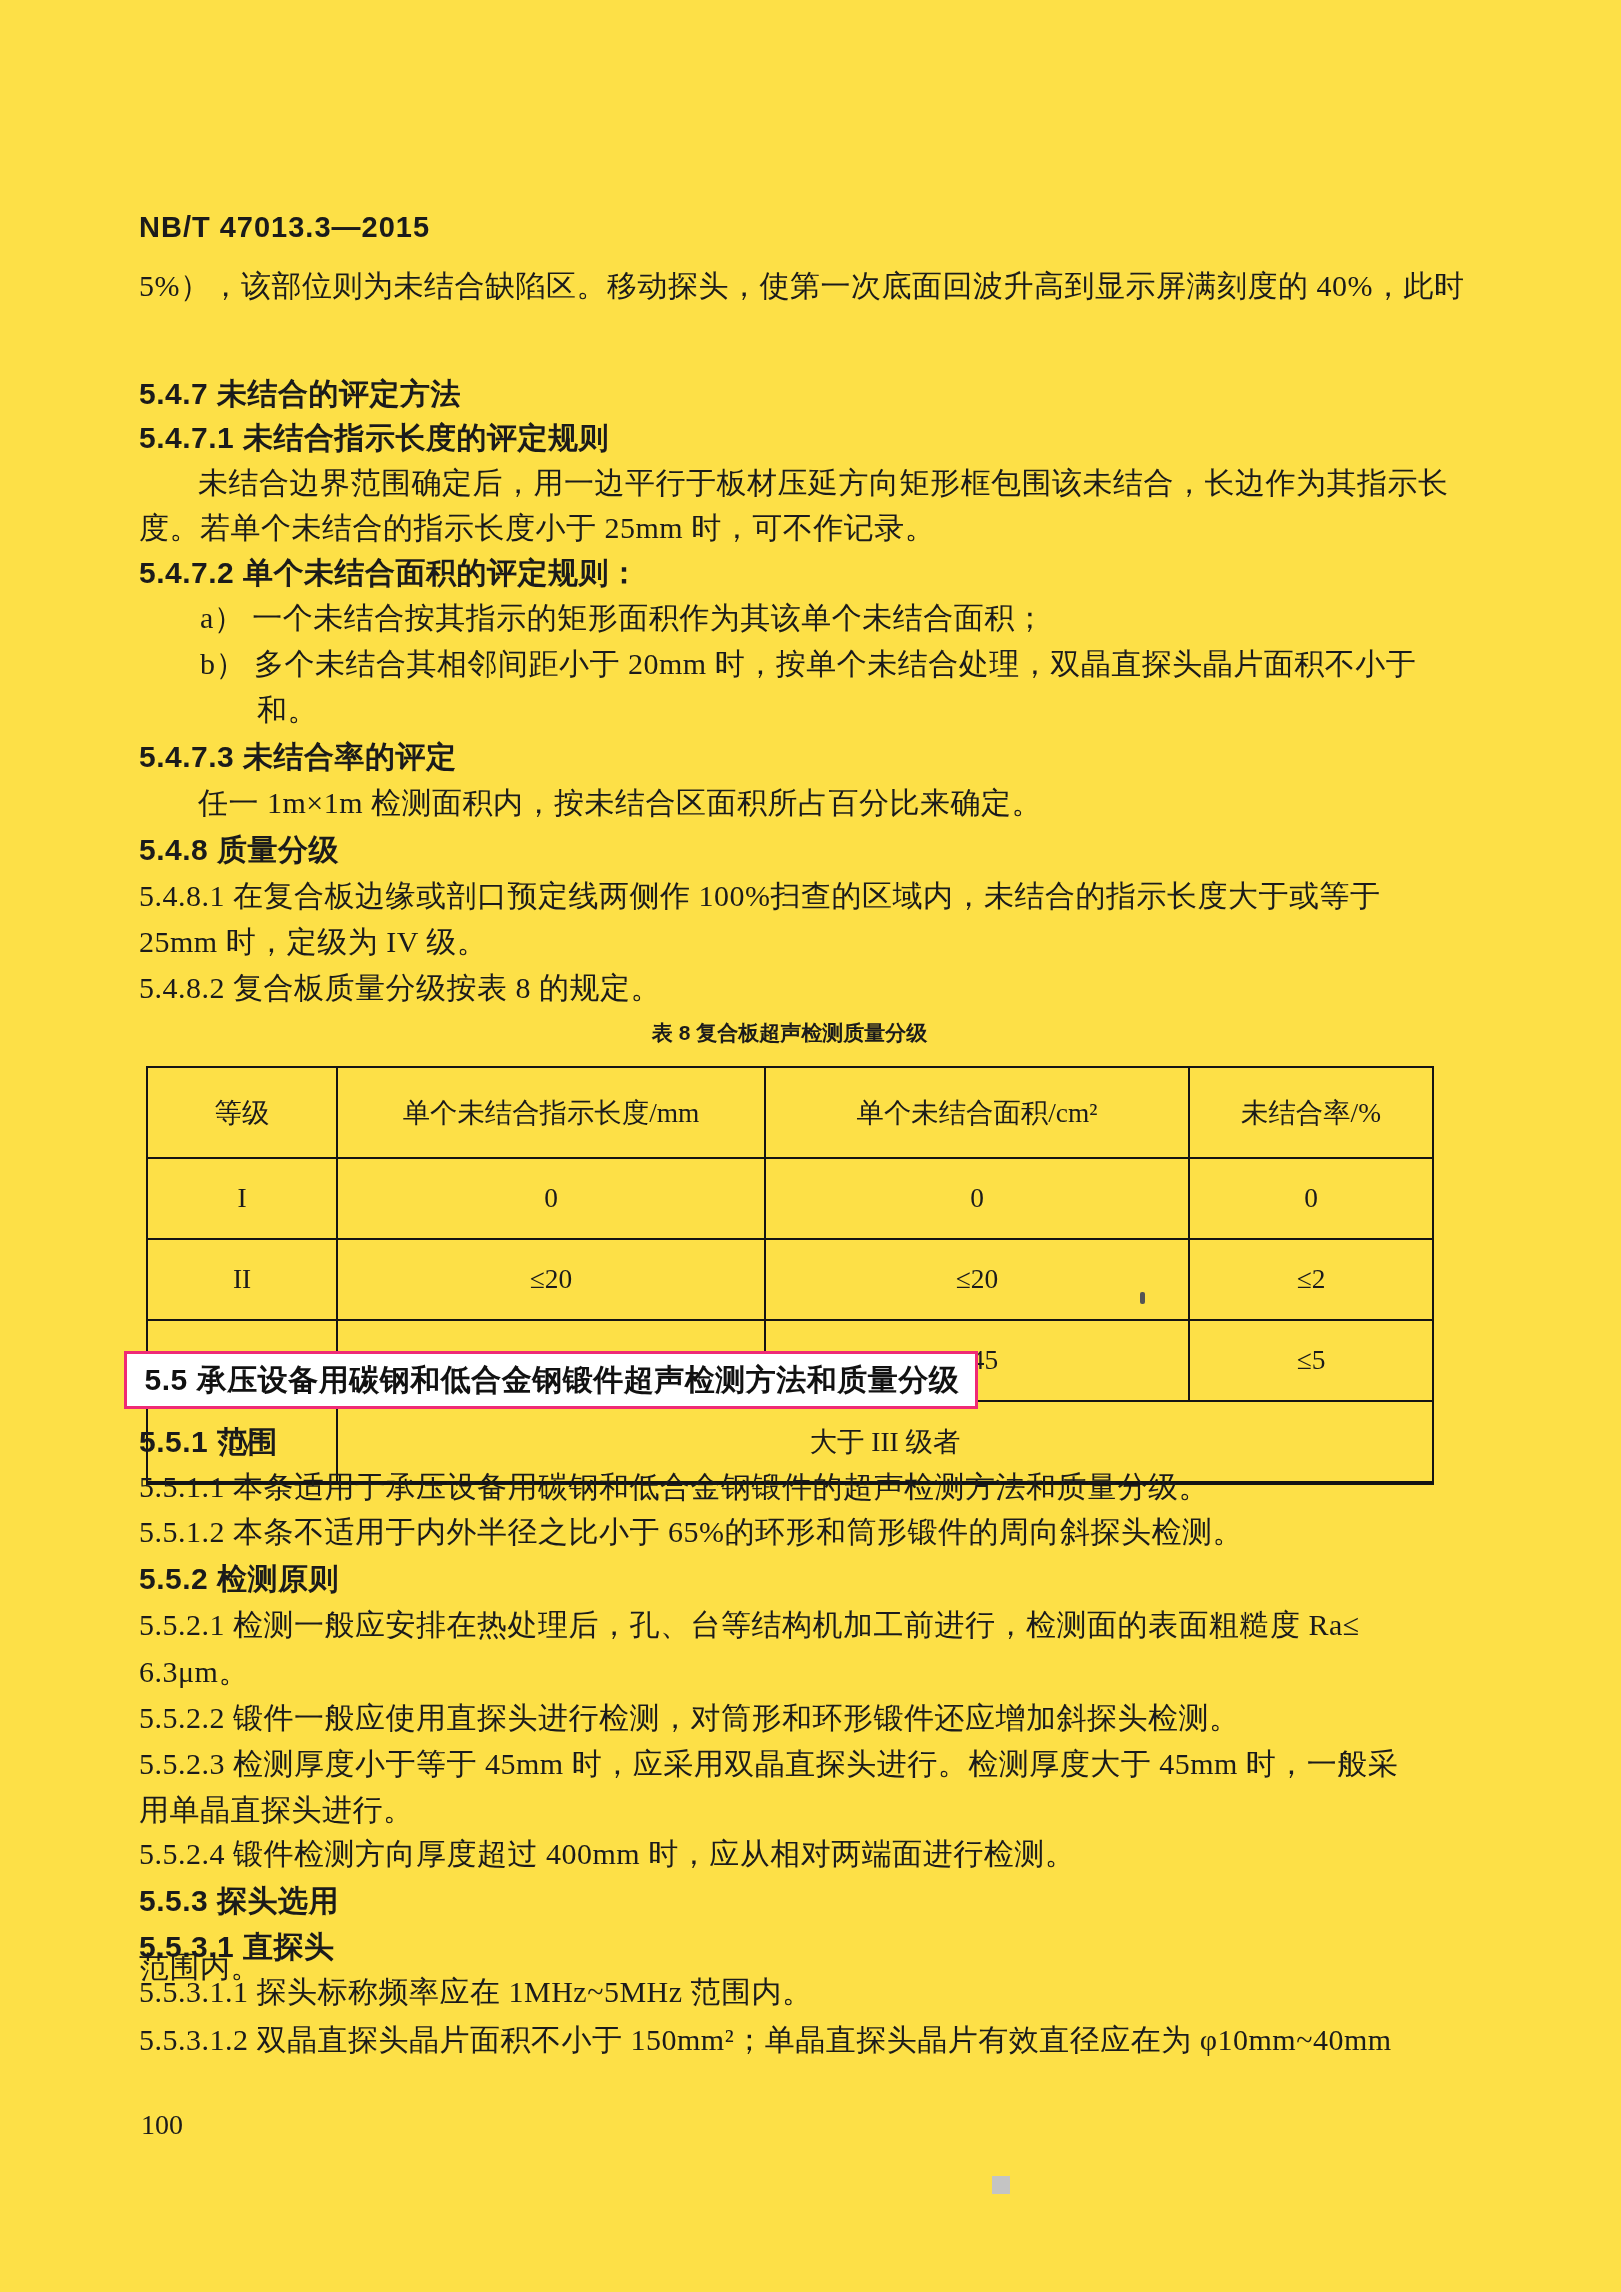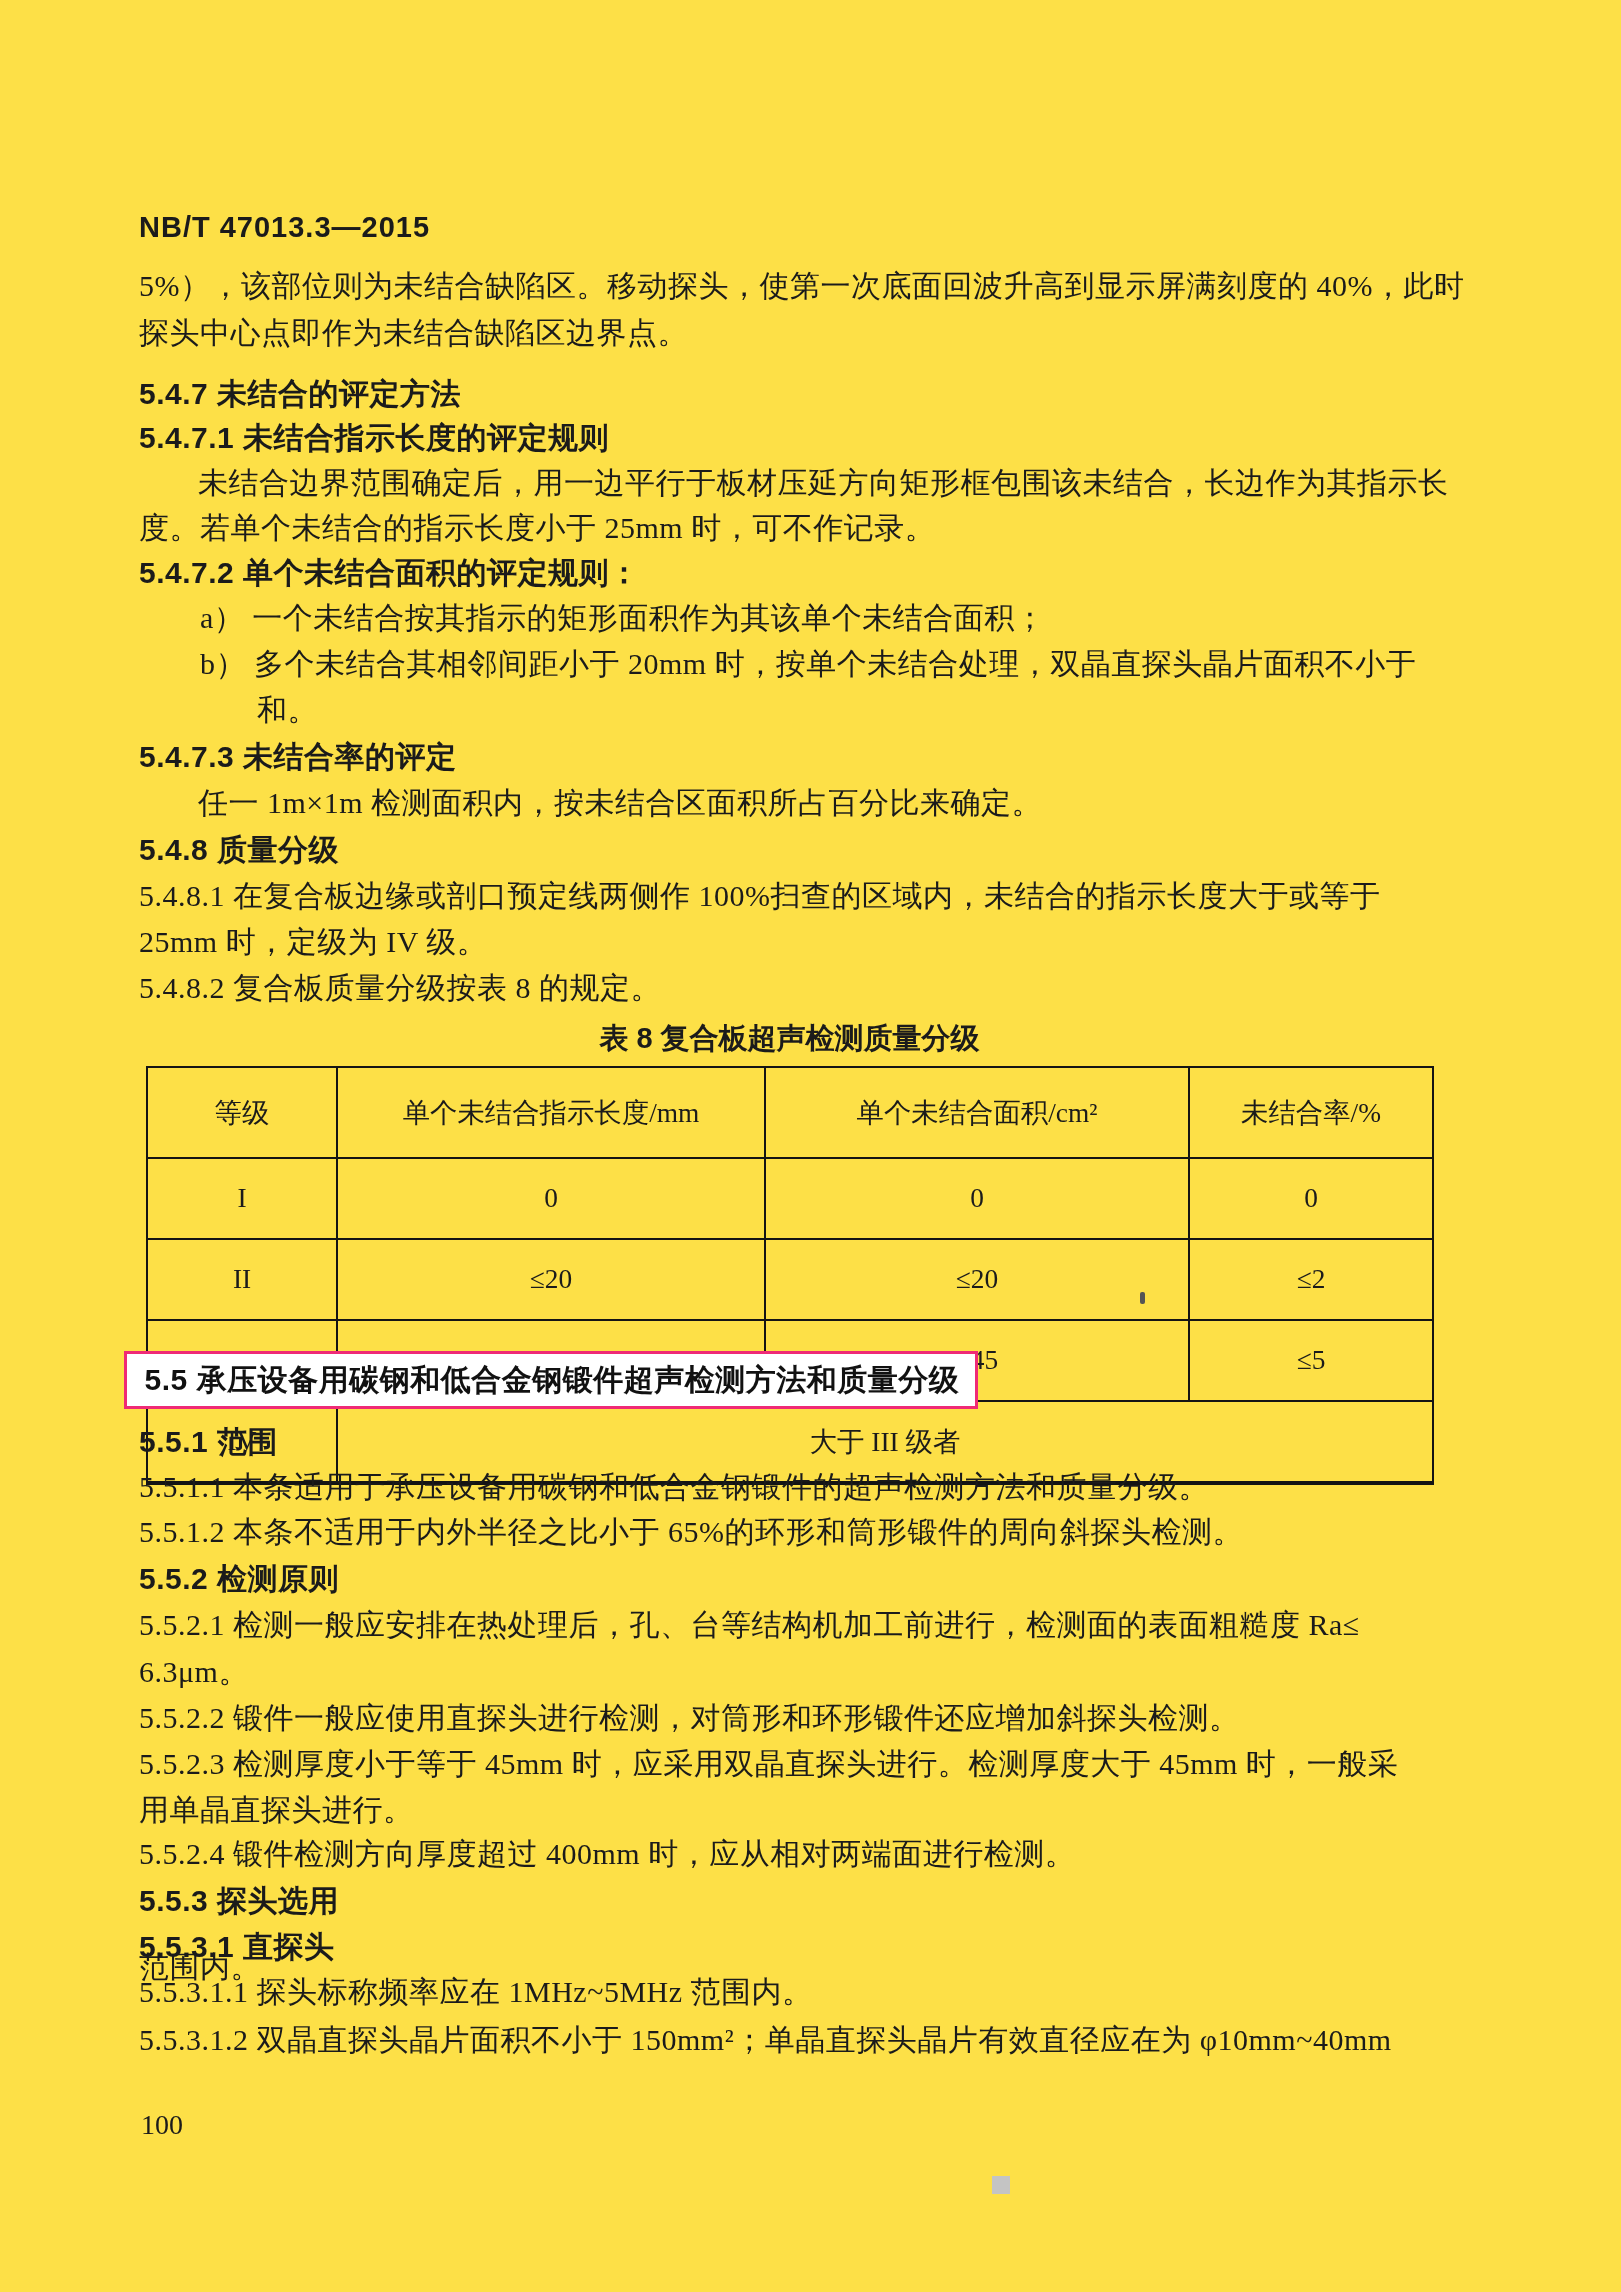--- a/index.html
+++ b/index.html
@@ -29,21 +29,21 @@
   .ind3{left:257px;}
   .doc-header{
     position:absolute;left:139px;top:211px;
     font-family:"Liberation Sans","DejaVu Sans",sans-serif;
     font-weight:bold;font-size:29px;letter-spacing:1px;
   }
   .table-title{
     position:absolute;left:146px;top:1019px;width:1287px;
     text-align:center;
     font-family:"Liberation Sans","DejaVu Sans",sans-serif;
-    font-weight:bold;font-size:29px;
+    font-weight:bold;font-size:21px;
   }
   table.t8{
     position:absolute;left:146px;top:1066px;width:1287px;
     border-collapse:collapse;table-layout:fixed;
     font-size:27.4px;
   }
   table.t8 th,table.t8 td{
     border:2px solid #141414;
     border-top-width:2.9px;border-bottom-width:2.9px;
     text-align:center;vertical-align:middle;
@@ -79,21 +79,20 @@
   }
 </style>
 </head>
 <body>
 
 <div class="page">
 
   <div class="doc-header">NB/T 47013.3—2015</div>
 
   <div class="ln" style="top:267px">5%），该部位则为未结合缺陷区。移动探头，使第一次底面回波升高到显示屏满刻度的 40%，此时</div>
-  <div class="ln" style="top:314px">探头中心点即作为未结合缺陷区边界点。</div>
   <div class="ln clause" style="top:375px">5.4.7  未结合的评定方法</div>
   <div class="ln clause" style="top:419px">5.4.7.1  未结合指示长度的评定规则</div>
   <div class="ln ind1" style="top:464px">未结合边界范围确定后，用一边平行于板材压延方向矩形框包围该未结合，长边作为其指示长</div>
   <div class="ln" style="top:509px">度。若单个未结合的指示长度小于 25mm 时，可不作记录。</div>
   <div class="ln clause" style="top:554px">5.4.7.2  单个未结合面积的评定规则：</div>
   <div class="ln ind2" style="top:599px">a）  一个未结合按其指示的矩形面积作为其该单个未结合面积；</div>
   <div class="ln ind2" style="top:645px">b）  多个未结合其相邻间距小于 20mm 时，按单个未结合处理，双晶直探头晶片面积不小于</div>
   <div class="ln ind3" style="top:691px">和。</div>
   <div class="ln clause" style="top:738px">5.4.7.3  未结合率的评定</div>
   <div class="ln ind1" style="top:784px">任一 1m×1m 检测面积内，按未结合区面积所占百分比来确定。</div>

